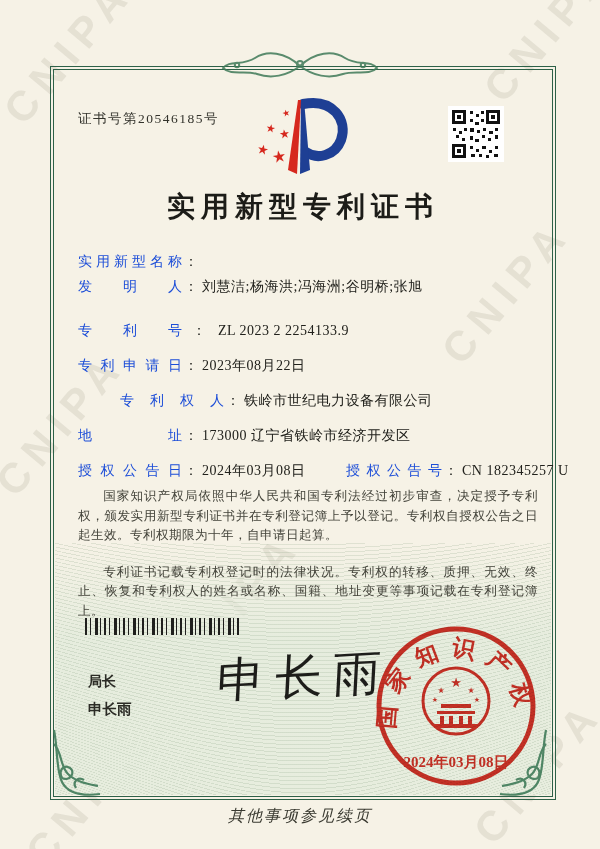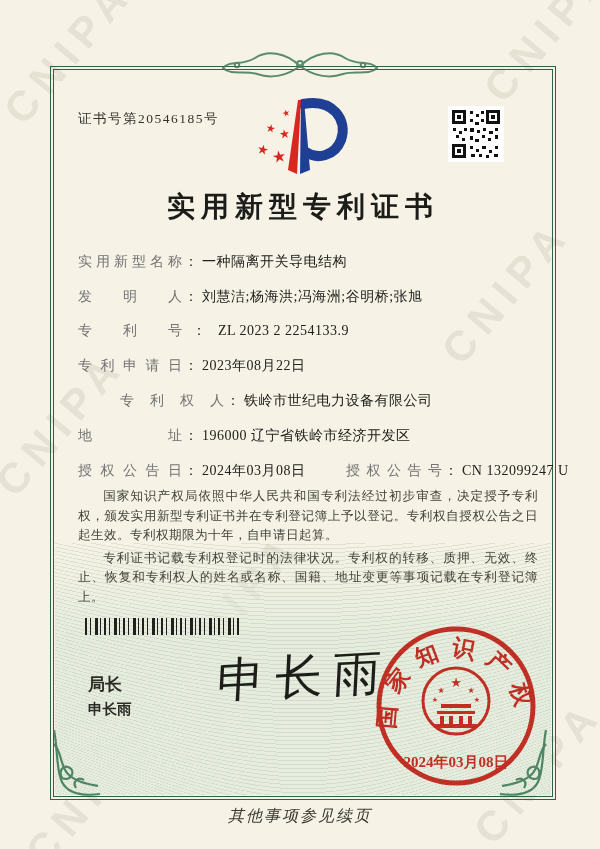--- a/index.html
+++ b/index.html
@@ -25,39 +25,39 @@
       linear-gradient(to bottom, rgba(229,236,221,0) 0, rgba(229,236,221,0.95) 95px, #e7edde 100%);
   }
   .cert-no{ position:absolute; left:24px; top:40px; font-size:13.5px; letter-spacing:1.5px; color:#33332c; }
   .logo{ position:absolute; left:199px; top:24px; }
   .qr{ position:absolute; left:394px; top:36px; }
   .title{
     position:absolute; top:118px; left:0; width:100%; text-align:center;
     font-size:28px; font-weight:bold; letter-spacing:6px; color:#1c1c18;
   }
   .field{ position:absolute; left:24px; font-size:14px; display:flex; align-items:baseline; white-space:nowrap; }
-  .field .lbl{ display:inline-block; width:104px; text-align:justify; text-align-last:justify; color:#737373; }
+  .field .lbl{ display:inline-block; width:104px; text-align:justify; text-align-last:justify; color:#1d4ed8; }
   .field .colon{ margin:0 4px 0 2px; }
   .field .val{ color:#21211c; letter-spacing:0.5px; }
   .field2{ position:absolute; left:232px; top:0; display:flex; align-items:baseline; white-space:nowrap;margin-left:36px; }
   .field2 .lbl{ display:inline-block; width:96px; text-align:justify; text-align-last:justify; }
   .paras{ position:absolute; left:24px; top:417px; width:460px; }
   .paras p{
     font-size:12.6px; line-height:1.55; text-indent:2em; text-align:justify;
     color:#43433a; letter-spacing:0.4px;
   }
   .barcode{
     position:absolute; left:31px; top:548px; width:157px; height:17px;
     background:repeating-linear-gradient(90deg,
       #20201e 0 2px, transparent 2px 5px,
       #20201e 5px 6px, transparent 6px 10px,
       #20201e 10px 13px, transparent 13px 15px,
       #20201e 15px 16px, transparent 16px 19px);
   }
-  .sig-title{ position:absolute; left:34px; top:603px; font-size:17px; font-weight:bold; color:#2c2c26; font-family:"Liberation Sans","DejaVu Sans",sans-serif; }
+  .sig-title{ position:absolute; left:34px; top:603px; font-size:14px; font-weight:bold; color:#2c2c26; font-family:"Liberation Sans","DejaVu Sans",sans-serif; }
   .sig-name{ position:absolute; left:34px; top:630px; font-size:14.5px; font-weight:bold; color:#2c2c26; font-family:"Liberation Sans","DejaVu Sans",sans-serif; }
   .autograph{
     position:absolute; left:130px; top:575px; width:240px; text-align:center;
     font-size:48px; color:#1d1d1a; letter-spacing:10px;
     transform:rotate(-3deg) skewX(-6deg);
   }
   .seal{ position:absolute; left:317px; top:551px; mix-blend-mode:multiply; opacity:0.95; }
   .page-info{ position:absolute; left:0; top:707px; width:100%; text-align:center; font-size:11px; color:#3c3c33; }
   .ornament-top{ position:absolute; left:215px; top:46px; }
   .corner{ position:absolute; top:726px; }
@@ -145,23 +145,22 @@
           <rect x="38" y="49" width="3" height="3" fill="#111"></rect>
           <rect x="46" y="48" width="4" height="3" fill="#111"></rect>
       </svg>
     </div>
 
     <div class="title">实用新型专利证书</div>
 
     <div class="field" style="top:183px;">
       <span class="lbl">实用新型名称</span>
         <span class="colon">：</span>
-        <span class="val">一种隔离开关导电结构</span>
-    </div>
-    <div class="field" style="top:218px;">
+    </div>
+    <div class="field" style="top:208px;">
       <span class="lbl">发明人</span>
         <span class="colon">：</span>
         <span class="val">刘慧洁;杨海洪;冯海洲;谷明桥;张旭</span>
     </div>
     <div class="field" style="top:252px;gap:8px;">
       <span class="lbl">专利号</span>
         <span class="colon">：</span>
         <span class="val">ZL 2023 2 2254133.9</span>
     </div>
     <div class="field" style="top:287px;">
@@ -170,36 +169,36 @@
         <span class="val">2023年08月22日</span>
     </div>
     <div class="field" style="top:322px;margin-left:42px;">
       <span class="lbl">专利权人</span>
         <span class="colon">：</span>
         <span class="val">铁岭市世纪电力设备有限公司</span>
     </div>
     <div class="field" style="top:357px;">
       <span class="lbl">地址</span>
         <span class="colon">：</span>
-        <span class="val">196000 辽宁省铁岭市经济开发区</span>
+        <span class="val">173000 辽宁省铁岭市经济开发区</span>
     </div>
     <div class="field" style="top:392px;">
       <span class="lbl">授权公告日</span>
         <span class="colon">：</span>
         <span class="val">2024年03月08日</span>
       <span class="field2">
         <span class="lbl">授权公告号</span>
           <span class="colon">：</span>
-          <span class="val">CN 132099247 U</span>
+          <span class="val">CN 182345257 U</span>
       </span>
     </div>
 
     <div class="paras">
       <p>国家知识产权局依照中华人民共和国专利法经过初步审查，决定授予专利权，颁发实用新型专利证书并在专利登记簿上予以登记。专利权自授权公告之日起生效。专利权期限为十年，自申请日起算。</p>
-      <p style="margin-top:3px;">专利证书记载专利权登记时的法律状况。专利权的转移、质押、无效、终止、恢复和专利权人的姓名或名称、国籍、地址变更等事项记载在专利登记簿上。</p>
+      <p style="margin-top:17px;">专利证书记载专利权登记时的法律状况。专利权的转移、质押、无效、终止、恢复和专利权人的姓名或名称、国籍、地址变更等事项记载在专利登记簿上。</p>
     </div>
 
     <div class="barcode"></div>
 
     <div class="sig-title">局长</div>
     <div class="sig-name">申长雨</div>
     <div class="autograph">申长雨</div>
 
     <div class="seal">
       <svg width="170" height="170" viewBox="0 0 170 170">

